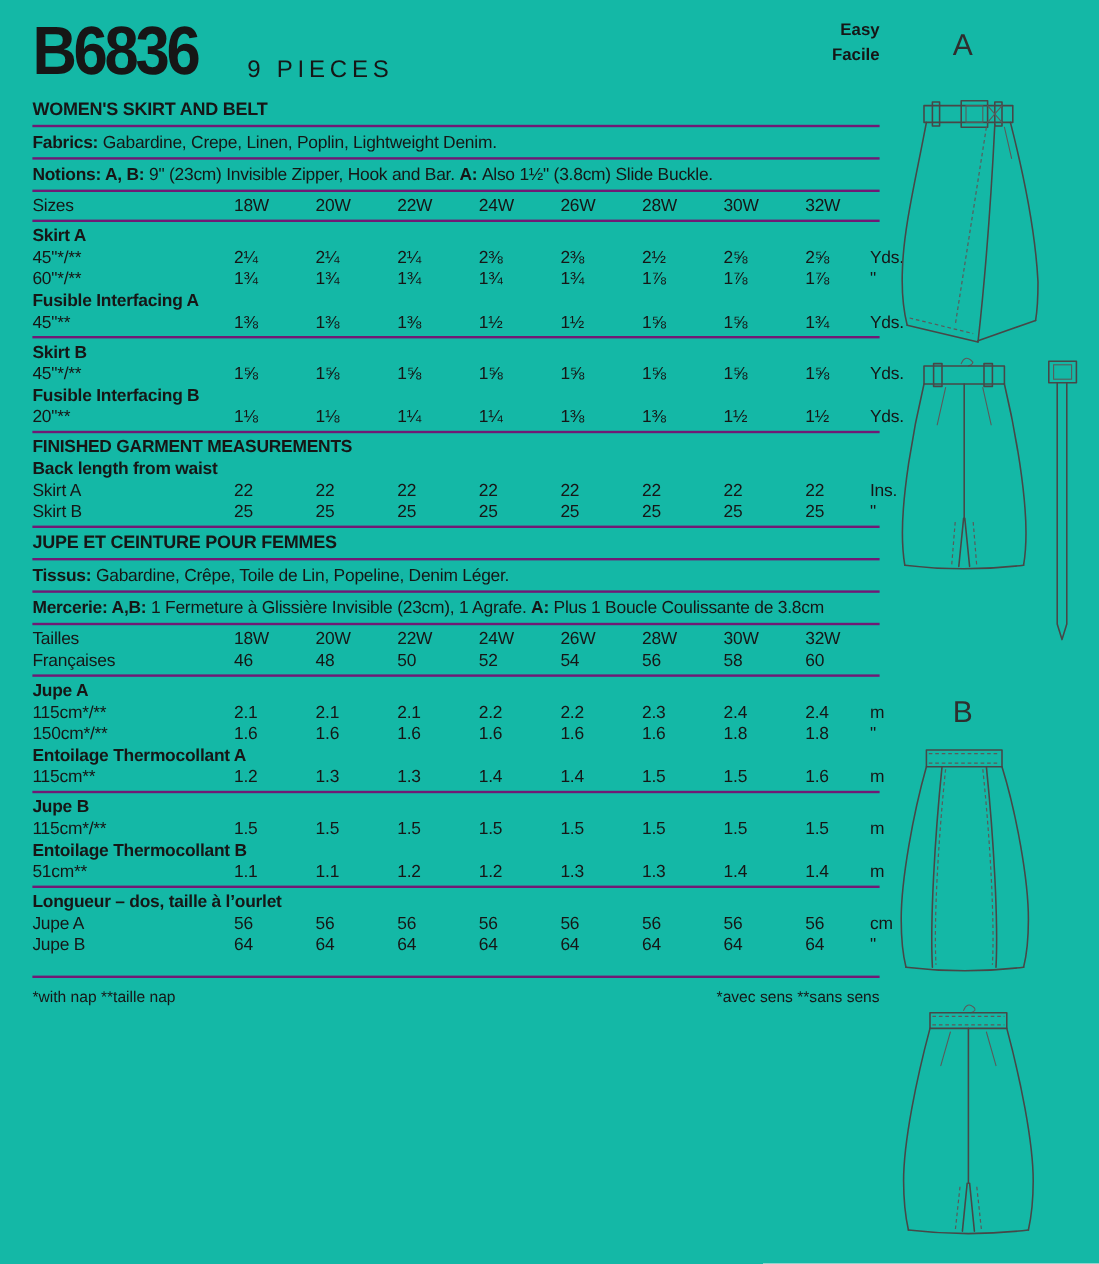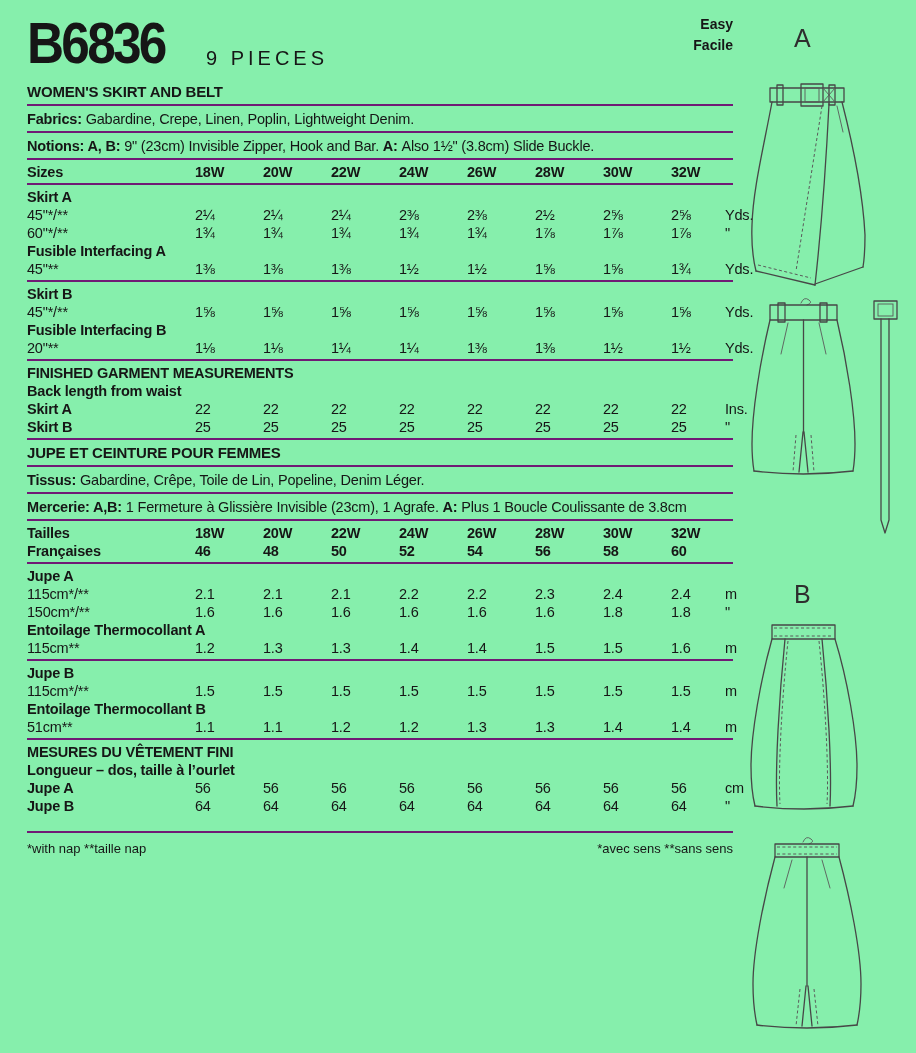--- a/index.html
+++ b/index.html
@@ -1,32 +1,32 @@
 <!DOCTYPE html>
 <html><head>
 <meta charset="utf-8">
 <style>
   html,body{margin:0;padding:0;background:#e8e8e8;}
-  #page{position:relative;width:916px;height:1053px;background:#86efac;
+  #page{position:relative;width:916px;height:1053px;background:#14b8a6;
         font-family:"Liberation Sans",sans-serif;color:#161616;overflow:hidden;}
   
   .left-col{position:absolute;left:27px;top:14px;width:706px;}
   .hdr{display:flex;align-items:flex-start;}
   .pattern-number{font-size:57px;font-weight:bold;letter-spacing:-3px;
                   transform:scaleX(.9);transform-origin:left top;line-height:58px;}
   .pieces{font-size:20px;letter-spacing:4px;margin-left:26px;margin-top:33px;white-space:nowrap;}
   .difficulty{margin-left:auto;text-align:right;font-weight:bold;font-size:14px;line-height:21px;}
   
   .tbl{margin-top:10px;font-size:14.5px;letter-spacing:-0.2px;}
   .row{display:grid;grid-template-columns:142px repeat(8,68px) 1fr;line-height:18px;align-items:baseline;}
   .section-row{font-weight:bold;line-height:18px;}
   .title-row{font-weight:bold;line-height:20px;font-size:15px;}
   .text-row{line-height:20px;white-space:nowrap;}
   .text-row .b{font-weight:bold;}
-  .b{font-weight:bold;}
+  .b{font-weight:normal;}
   .val{padding-left:26px;}
   .unit{padding-left:12px;}
   .rl{border-bottom:2px solid #701a75;padding-bottom:2px;margin-bottom:3px;}
   
   .footer{display:flex;justify-content:space-between;font-size:13px;margin-top:8px;}
   
   .illus{position:absolute;}
   .view-label{position:absolute;font-size:25px;color:#2e2e2e;letter-spacing:1px;}
   svg{display:block;}
   .ln{fill:none;stroke:#474747;stroke-width:1.3;stroke-linecap:round;stroke-linejoin:round;}
@@ -238,21 +238,20 @@
           <div class="val">1.1</div>
           <div class="val">1.1</div>
           <div class="val">1.2</div>
           <div class="val">1.2</div>
           <div class="val">1.3</div>
           <div class="val">1.3</div>
           <div class="val">1.4</div>
           <div class="val">1.4</div>
           <div class="unit">m</div>
         </div>
-        <div class="section-row">MESURES DU VÊTEMENT FINI</div>
         <div class="section-row">Longueur – dos, taille à l’ourlet</div>
         <div class="row">
           <div class="lbl b">Jupe A</div>
           <div class="val">56</div>
           <div class="val">56</div>
           <div class="val">56</div>
           <div class="val">56</div>
           <div class="val">56</div>
           <div class="val">56</div>
           <div class="val">56</div>

